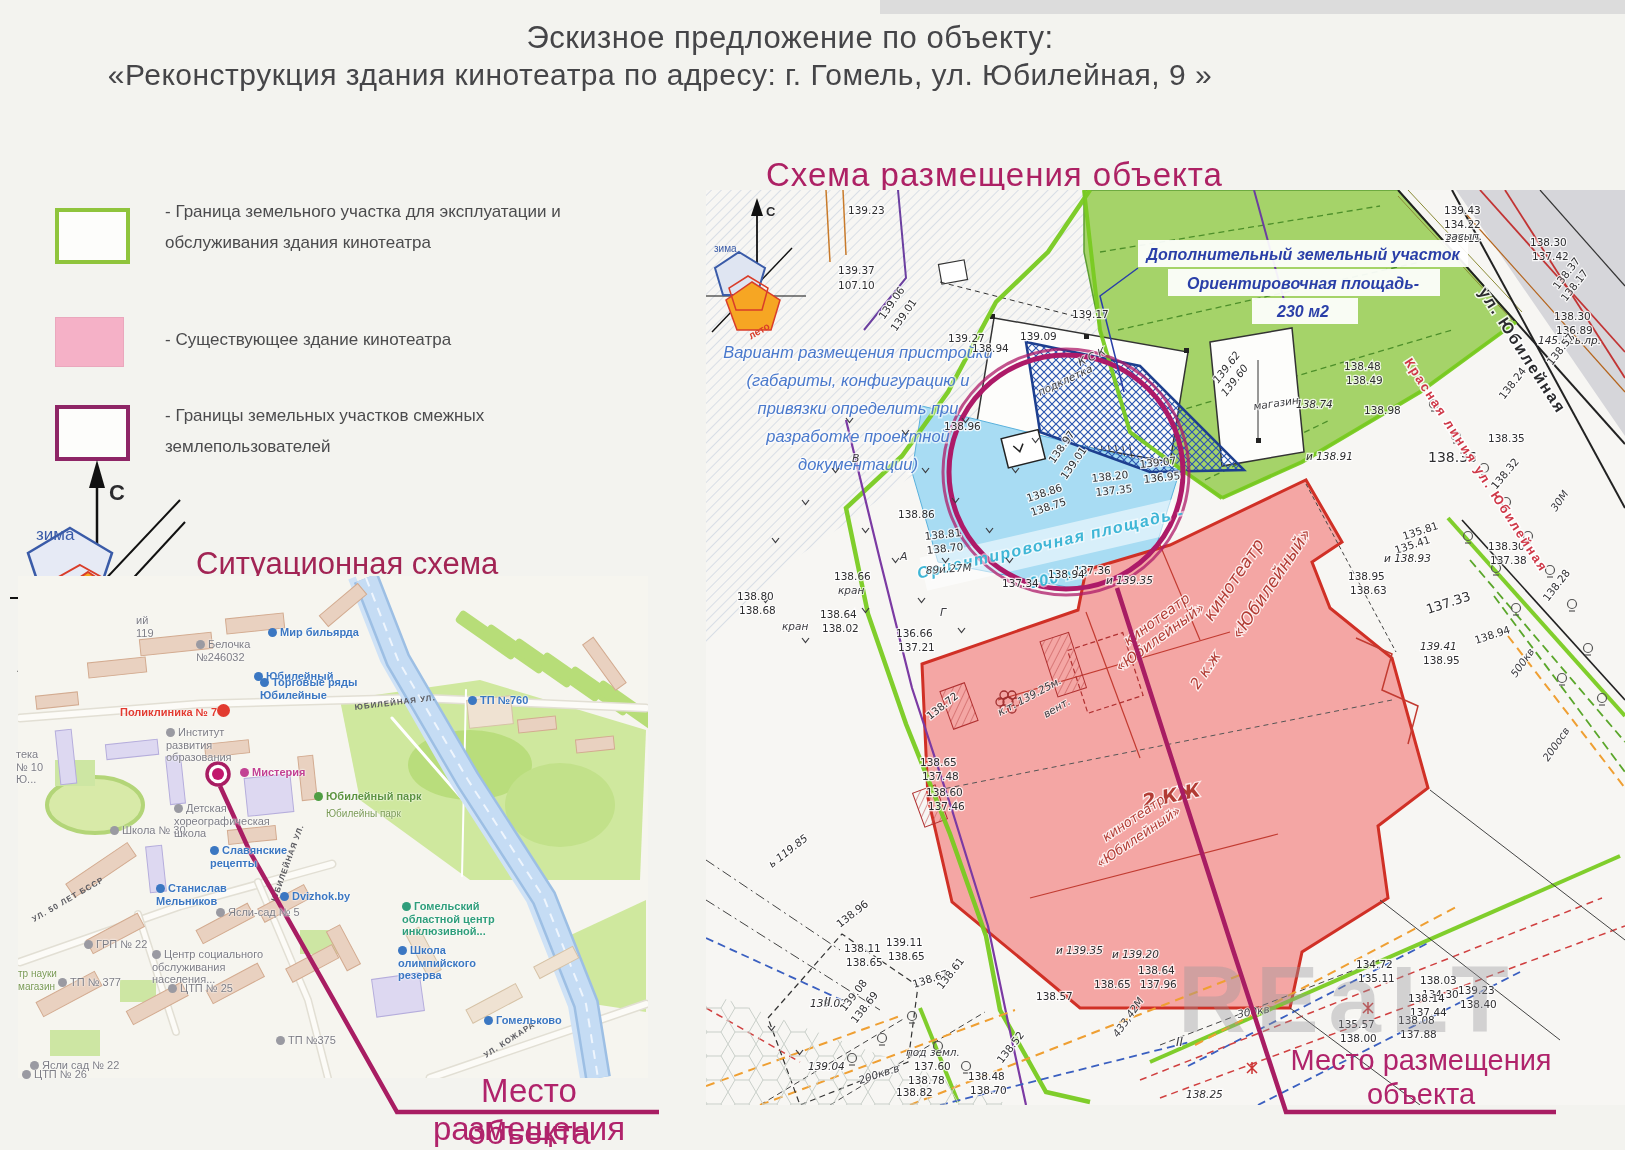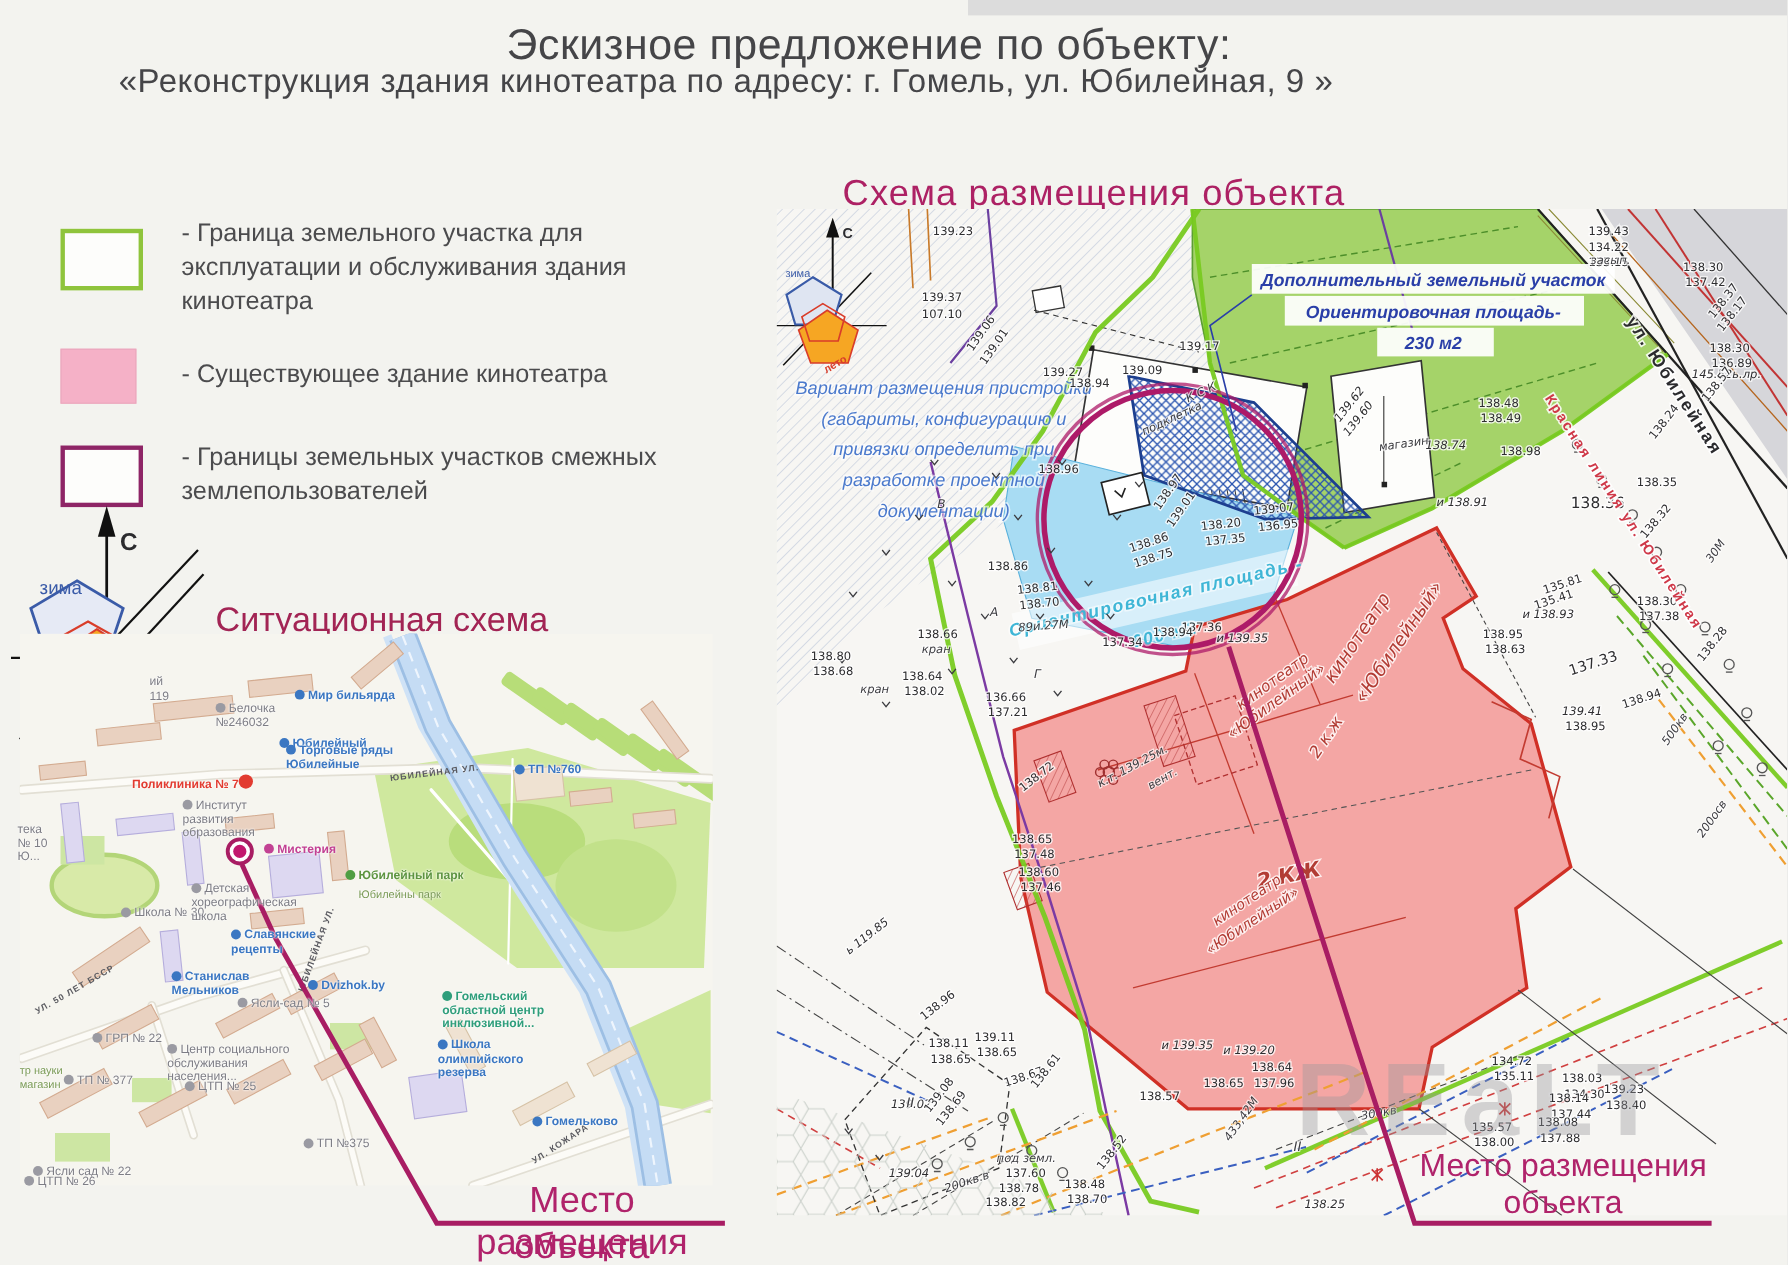--- a/index.html
+++ b/index.html
@@ -1,31 +1,31 @@
 <!DOCTYPE html>
 <html><head>
 <meta charset="utf-8">
 <style>
   html,body{margin:0;padding:0;background:#e8e8e6;}
   #page{position:relative;width:1625px;height:1150px;background:#f3f3ef;overflow:hidden;
         font-family:"Liberation Sans",sans-serif;}
   .abs{position:absolute;}
   
   .title-line{position:absolute;text-align:center;color:#454548;letter-spacing:.5px;}
-  #title1{left:340px;top:20px;width:900px;font-size:39px;}
+  #title1{left:340px;top:20px;width:900px;font-size:31px;}
   #title2{left:20px;top:58px;width:1280px;font-size:30px;}
   #legend-h{left:146px;top:138px;font-size:27px;color:#5a5a5c;letter-spacing:1px;}
   #lmap-h{left:196px;top:546px;font-size:31px;color:#a22454;}
   #rmap-h{left:766px;top:156px;font-size:33px;color:#ad2164;letter-spacing:1px;}
   
   .sw{position:absolute;width:67px;height:48px;background:#fdfdfb;}
   .sw-green{border:4px solid #8fc43c;}
   .sw-pink{background:#f5b1c7;border:1px solid #eaa7bd;}
   .sw-purple{border:4px solid #8e2566;}
-  .ltxt{position:absolute;font-size:23px;line-height:31px;color:#4b4b4d;}
+  .ltxt{position:absolute;font-size:17px;line-height:31px;color:#4b4b4d;}
   
   #map-svg{position:absolute;left:0;top:0;}
   text{font-family:"Liberation Sans",sans-serif;}
   .elev{font-size:10.5px;fill:#2e2e30;font-family:"DejaVu Sans",sans-serif;
         paint-order:stroke;stroke:rgba(255,255,255,.8);stroke-width:2.5px;}
   .it{font-style:italic;}
   .plan{font-size:10px;fill:#3c3c40;font-style:italic;
         paint-order:stroke;stroke:rgba(255,255,255,.7);stroke-width:2px;}
   .hand{font-style:italic;fill:#b23c34;}
   .b{font-weight:bold;}

